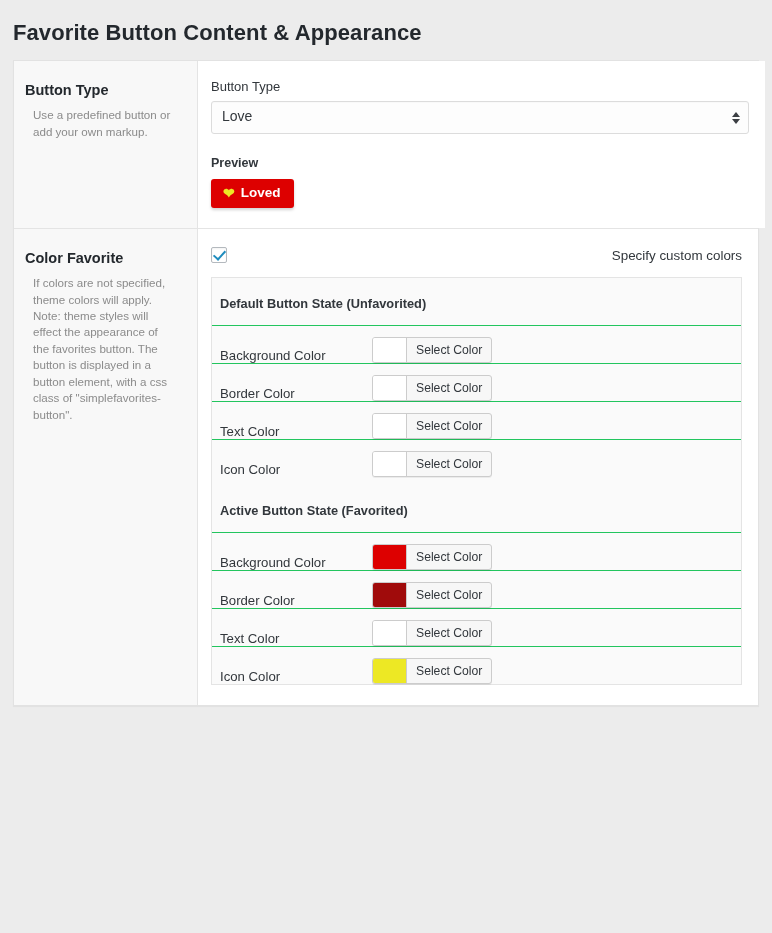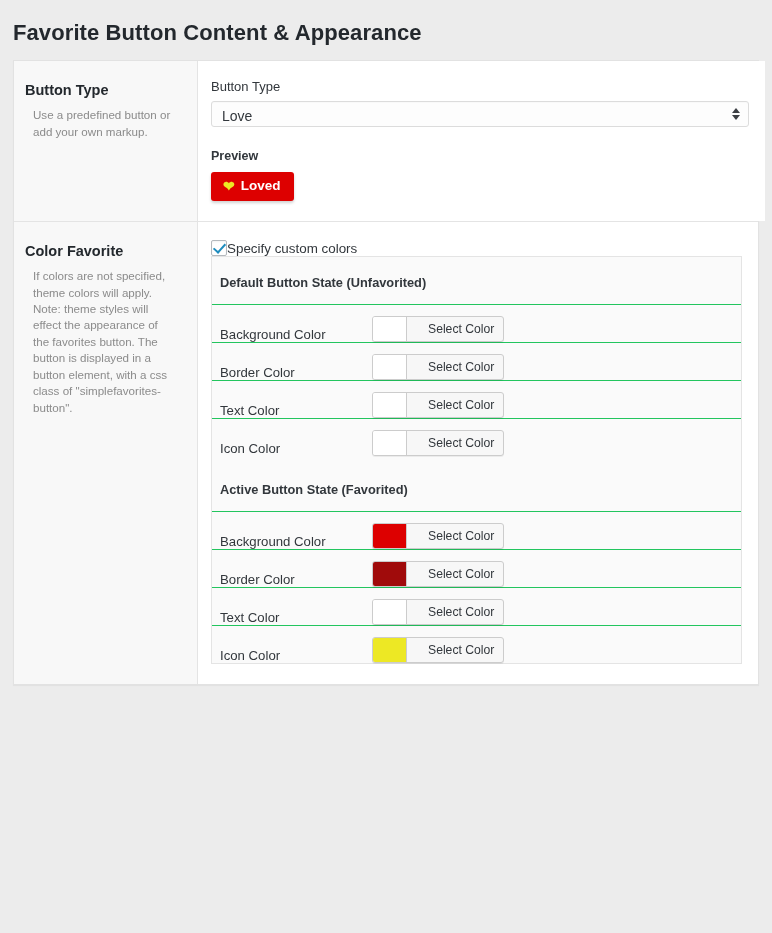--- a/index.html
+++ b/index.html
@@ -72,21 +72,21 @@
   .sub-label {
     font-size: 12.5px;
     font-weight: bold;
     color: #32373c;
     margin: 22px 0 9px 0;
   }
 
   .select-wrap {
     position: relative;
     width: 538px;
-    height: 26px;
+    height: 33px;
     background: #fdfdfd;
     border: 1px solid #dcdcdc;
     border-radius: 3px;
     box-shadow: inset 0 1px 1px rgba(0,0,0,.02);
   }
   .select-value {
     position: absolute;
     left: 10px; top: 0;
     line-height: 29px;
     font-size: 14px;
@@ -120,20 +120,21 @@
     color: #ffffff;
     box-shadow: 0 2px 3px rgba(0,0,0,.18);
     cursor: pointer;
     line-height: 1;
   }
   .preview-heart { font-size: 14px; line-height: 1; }
 
   .cb-row {
     display: flex;
     align-items: center;
+    justify-content: space-between;
   }
   .cb {
     width: 16px; height: 16px;
     flex: 0 0 16px;
     background: #fff;
     border: 1px solid #b4b9be;
     border-radius: 2px;
     position: relative;
     cursor: pointer;
     box-shadow: inset 0 1px 2px rgba(0,0,0,.05);
@@ -146,20 +147,21 @@
     border: solid #1e8cbe;
     border-width: 0 2.4px 2.4px 0;
     transform: rotate(42deg);
   }
   .cb-label {
     font-size: 13.4px;
     color: #32373c;
   }
 
   .panel {
+    margin-top: 14px;
     border: 1px solid #e4e4e4;
     background: #fafafa;
     padding: 0 0 0 0;
   }
   .panel-head {
     font-size: 12.8px;
     font-weight: bold;
     color: #32373c;
     padding: 18px 0 14px 8px;
   }
@@ -181,21 +183,20 @@
   .picker {
     display: inline-flex;
     align-items: stretch;
     height: 26px;
     border: 1px solid #ccc;
     border-radius: 3px;
     background: #f7f7f7;
     box-shadow: 0 1px 0 rgba(0,0,0,.06);
     cursor: pointer;
     overflow: hidden;
-    gap: 12px;
   }
   .swatch {
     width: 34px;
     border-right: 1px solid #ccc;
     background: #ffffff;
   }
   .picker-text {
     display: flex; align-items: center;
     padding: 0 9px;
     font-size: 12.2px;

